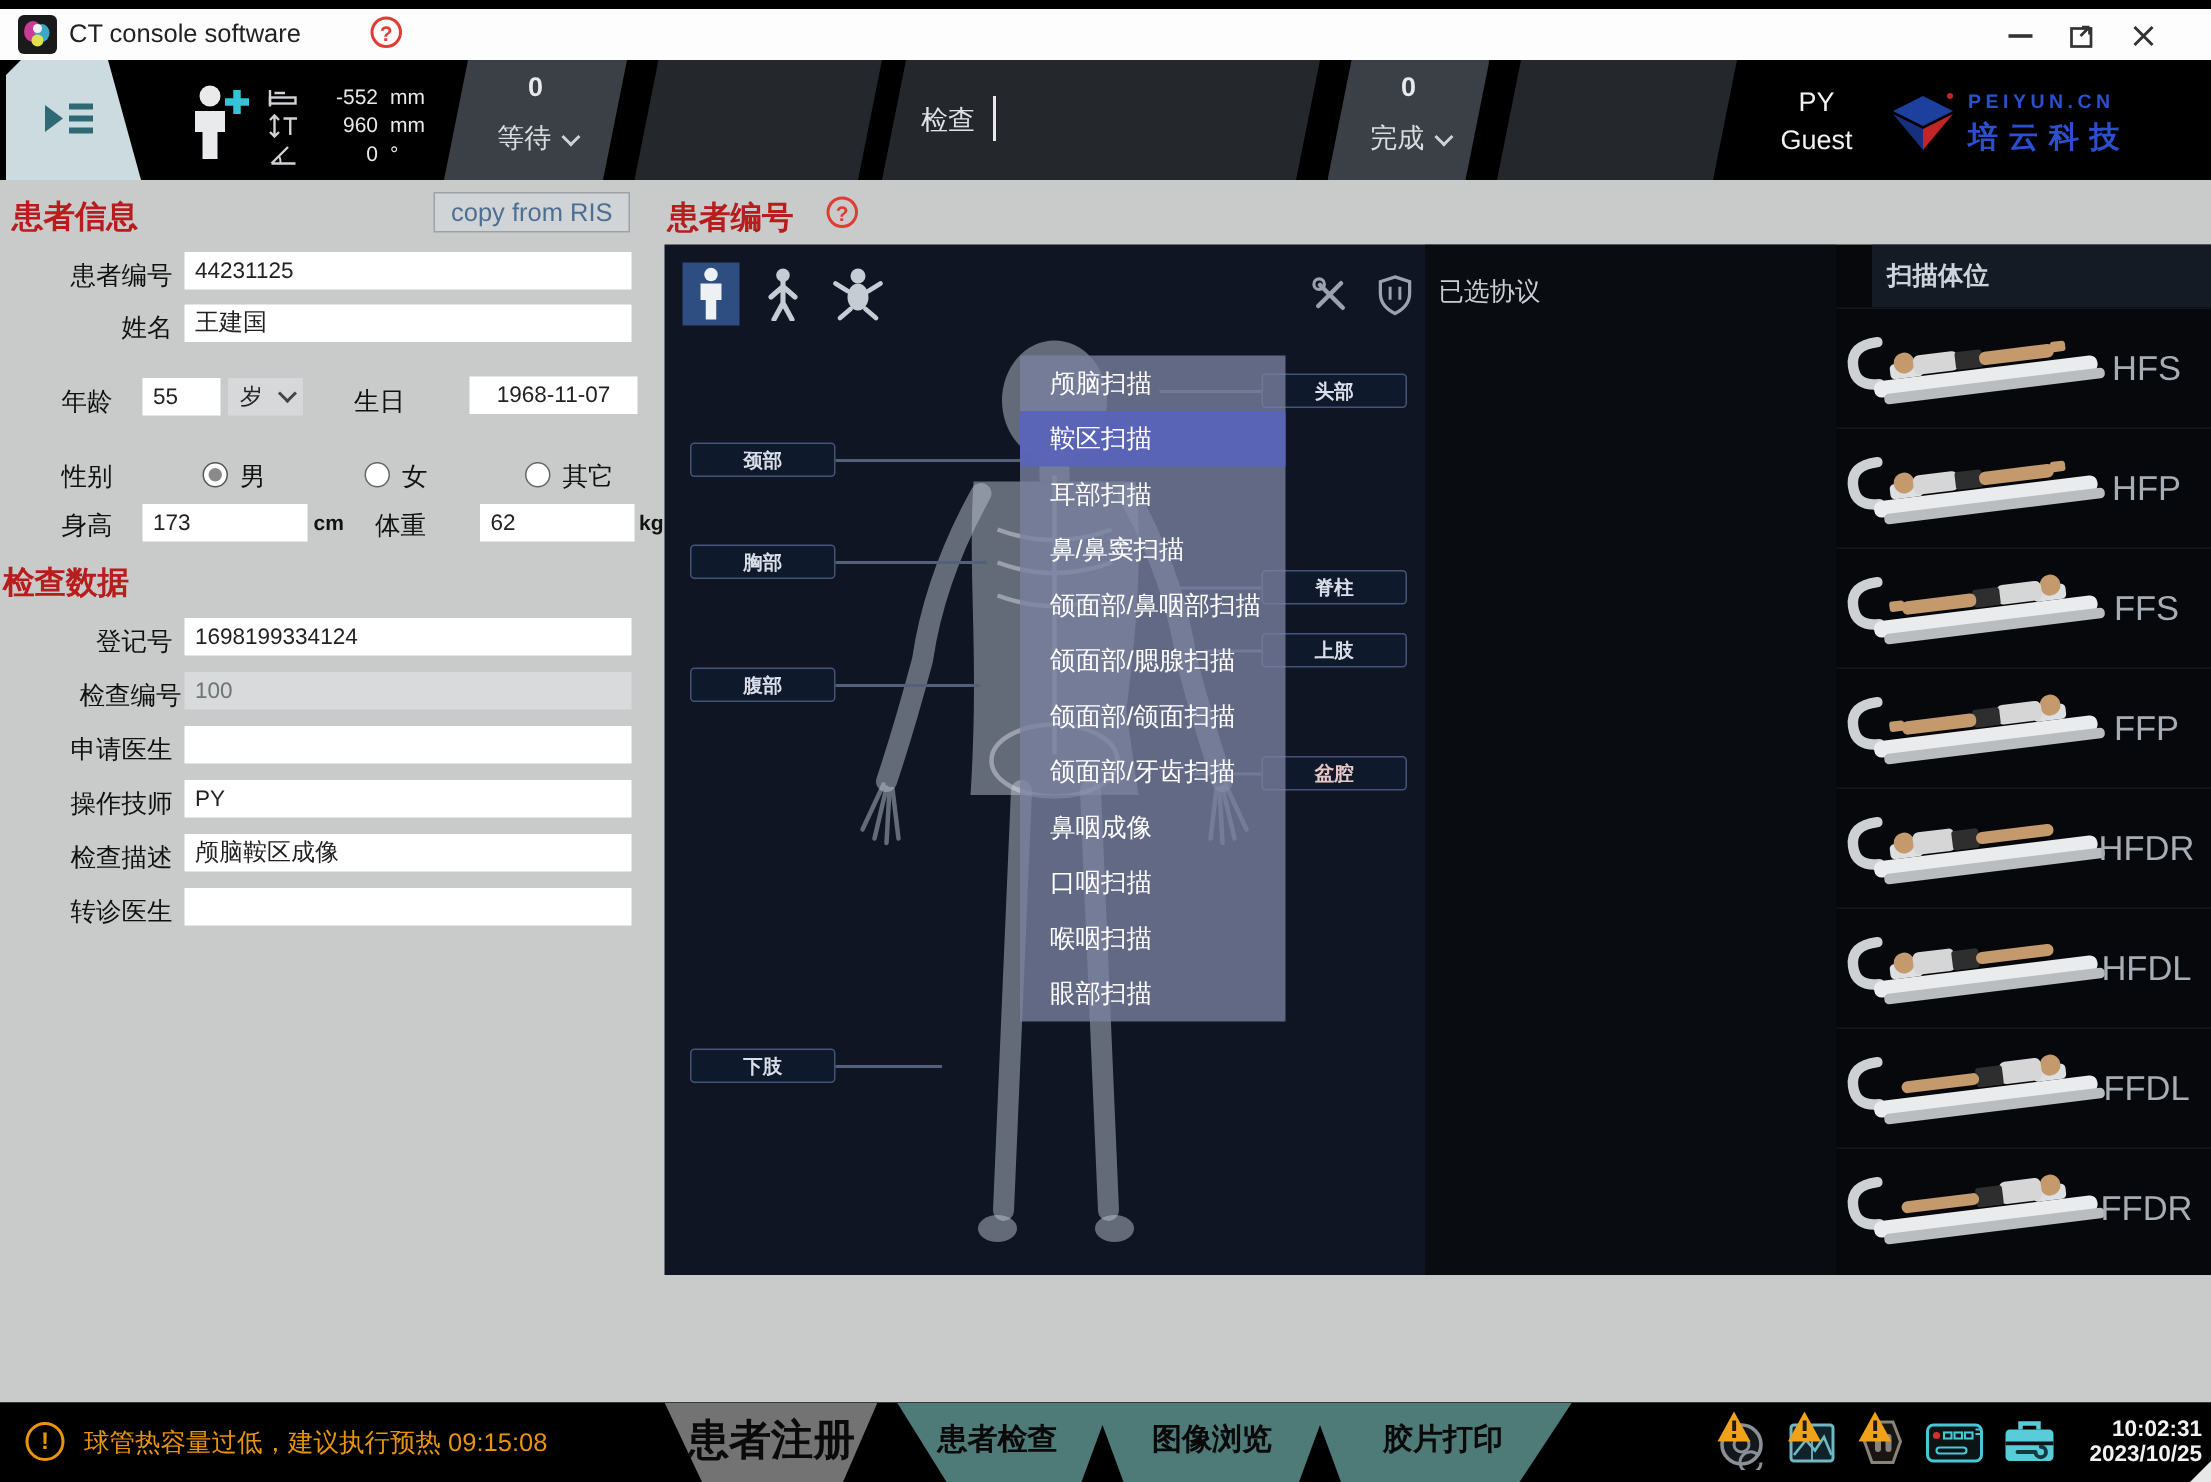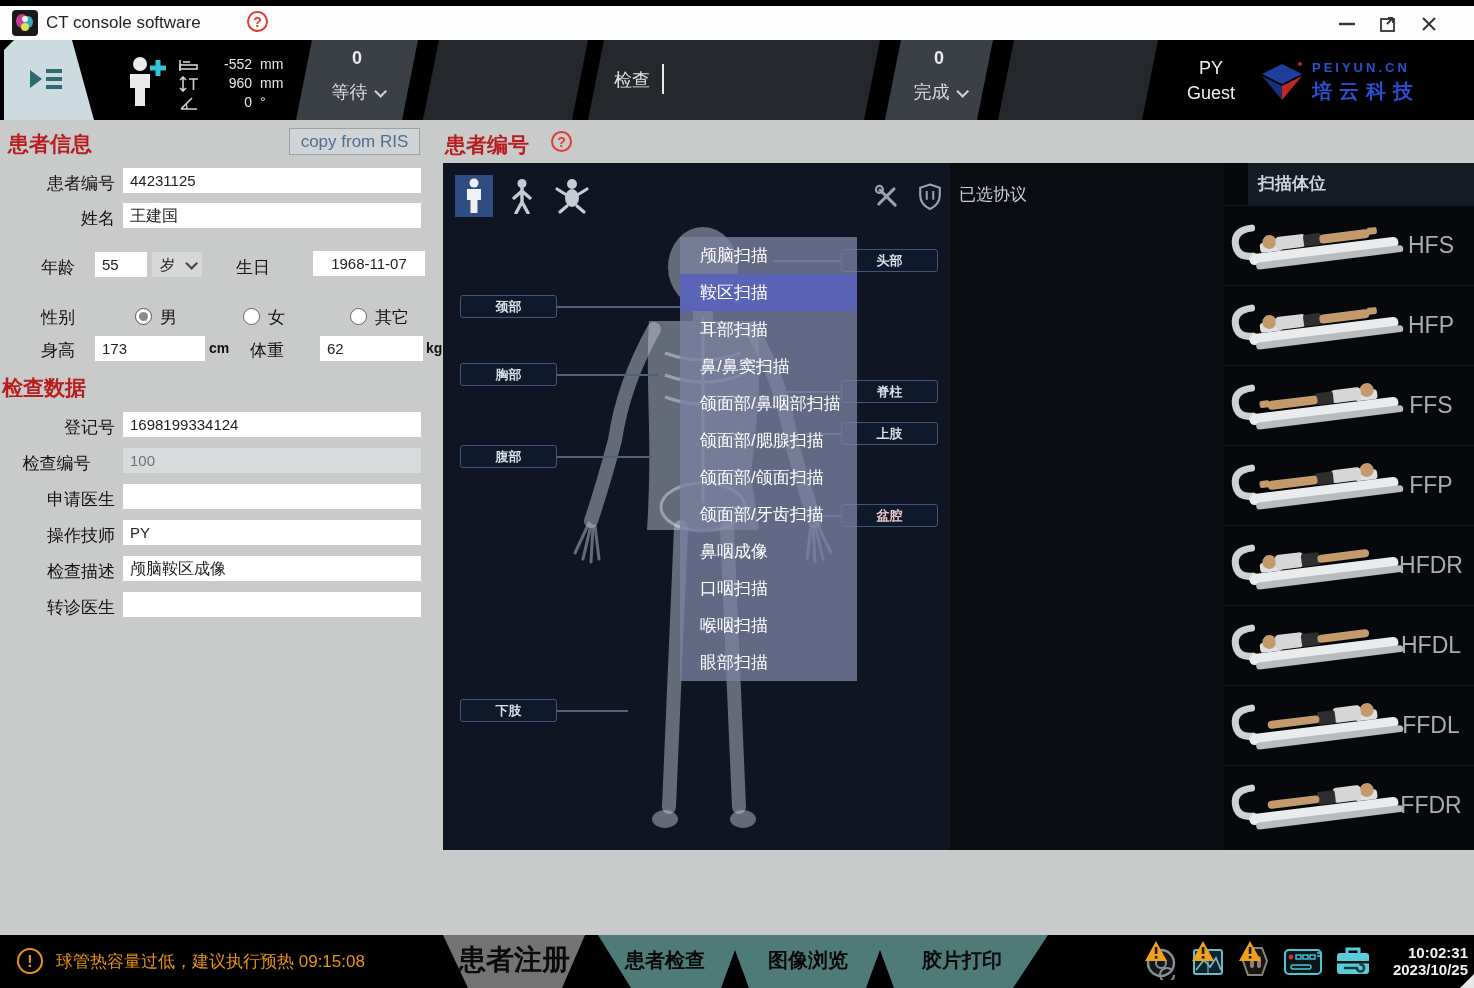--- a/index.html
+++ b/index.html
@@ -204,21 +204,21 @@
     <div class="lbl" style="left:209px;top:220px;font-size:14px;font-weight:bold;">cm</div>
     <div class="lbl" style="left:250px;top:219px;">体重</div>
     <div class="in" style="left:320px;top:216px;width:103px;">62</div>
     <div class="lbl" style="left:426px;top:220px;font-size:14px;font-weight:bold;">kg</div>
 
     <div class="hdr" style="left:2px;top:254px;">检查数据</div>
 
     <div class="lbl" style="left:10px;top:296px;width:105px;text-align:right;">登记号</div>
     <div class="in" style="left:123px;top:292px;width:298px;">1698199334124</div>
 
-    <div class="lbl" style="left:4px;top:332px;width:105px;text-align:center;">检查编号</div>
+    <div class="lbl" style="left:16px;top:332px;width:105px;text-align:right;">检查编号</div>
     <div class="in" style="left:123px;top:328px;width:298px;background:#d8dadb;color:#6f7477;">100</div>
 
     <div class="lbl" style="left:10px;top:368px;width:105px;text-align:right;">申请医生</div>
     <div class="in" style="left:123px;top:364px;width:298px;"></div>
 
     <div class="lbl" style="left:10px;top:404px;width:105px;text-align:right;">操作技师</div>
     <div class="in" style="left:123px;top:400px;width:298px;">PY</div>
 
     <div class="lbl" style="left:10px;top:440px;width:105px;text-align:right;">检查描述</div>
     <div class="in" style="left:123px;top:436px;width:298px;font-size:16px;">颅脑鞍区成像</div>

